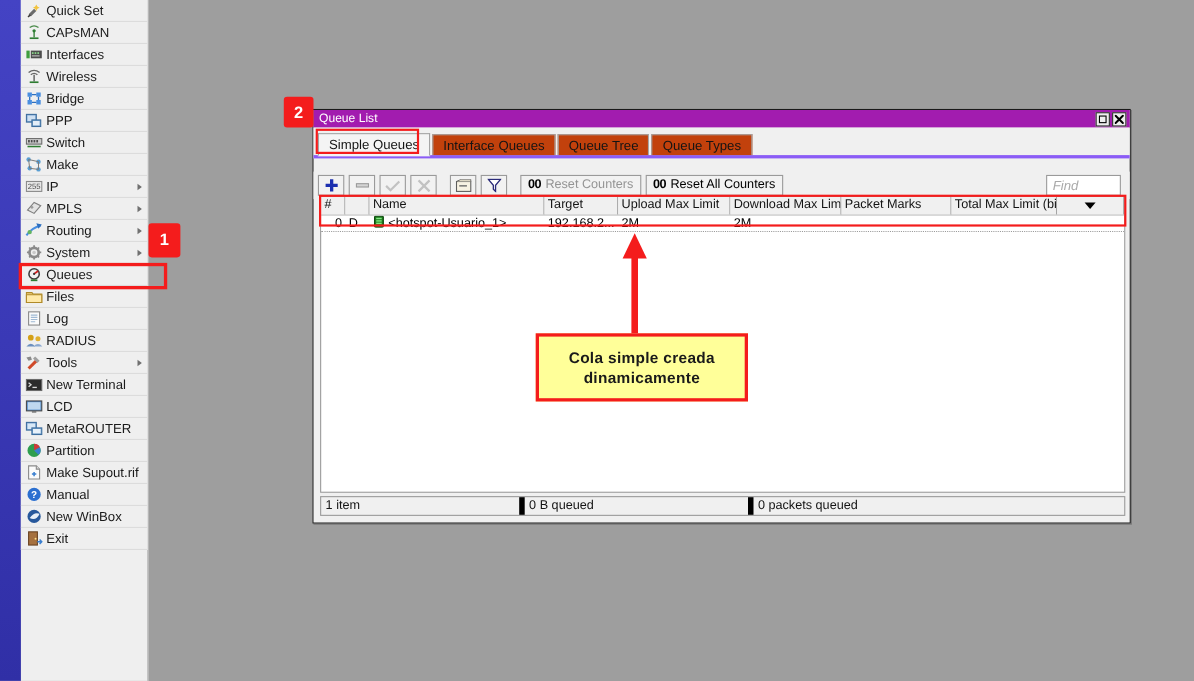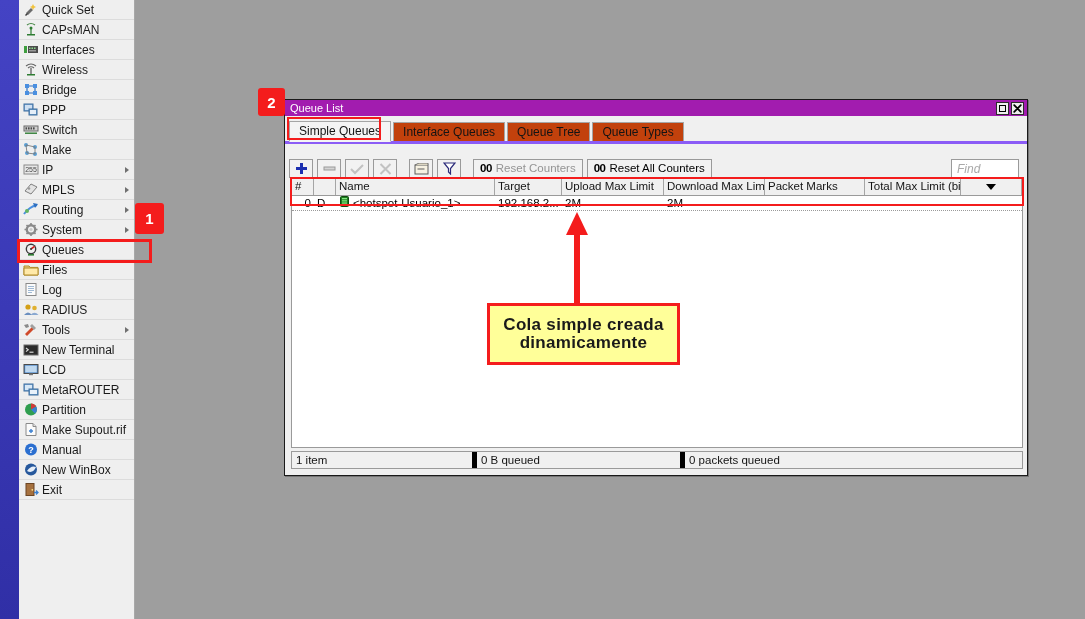--- a/index.html
+++ b/index.html
@@ -369,21 +369,21 @@
     background: #ffff99;
     border: 3px solid #f41c1c;
     box-sizing: border-box;
     display: flex;
     flex-direction: column;
     align-items: center;
     justify-content: center;
     z-index: 25;
   }
   #annotation-box .ann-line {
-    font-size: 17px;
+    font-size: 14px;
     font-weight: bold;
     color: #1a1a1a;
     line-height: 18px;
     letter-spacing: 0.3px;
   }
   #annotation-arrow {
     position: absolute;
     left: 562px;
     top: 207px;
     width: 30px;

